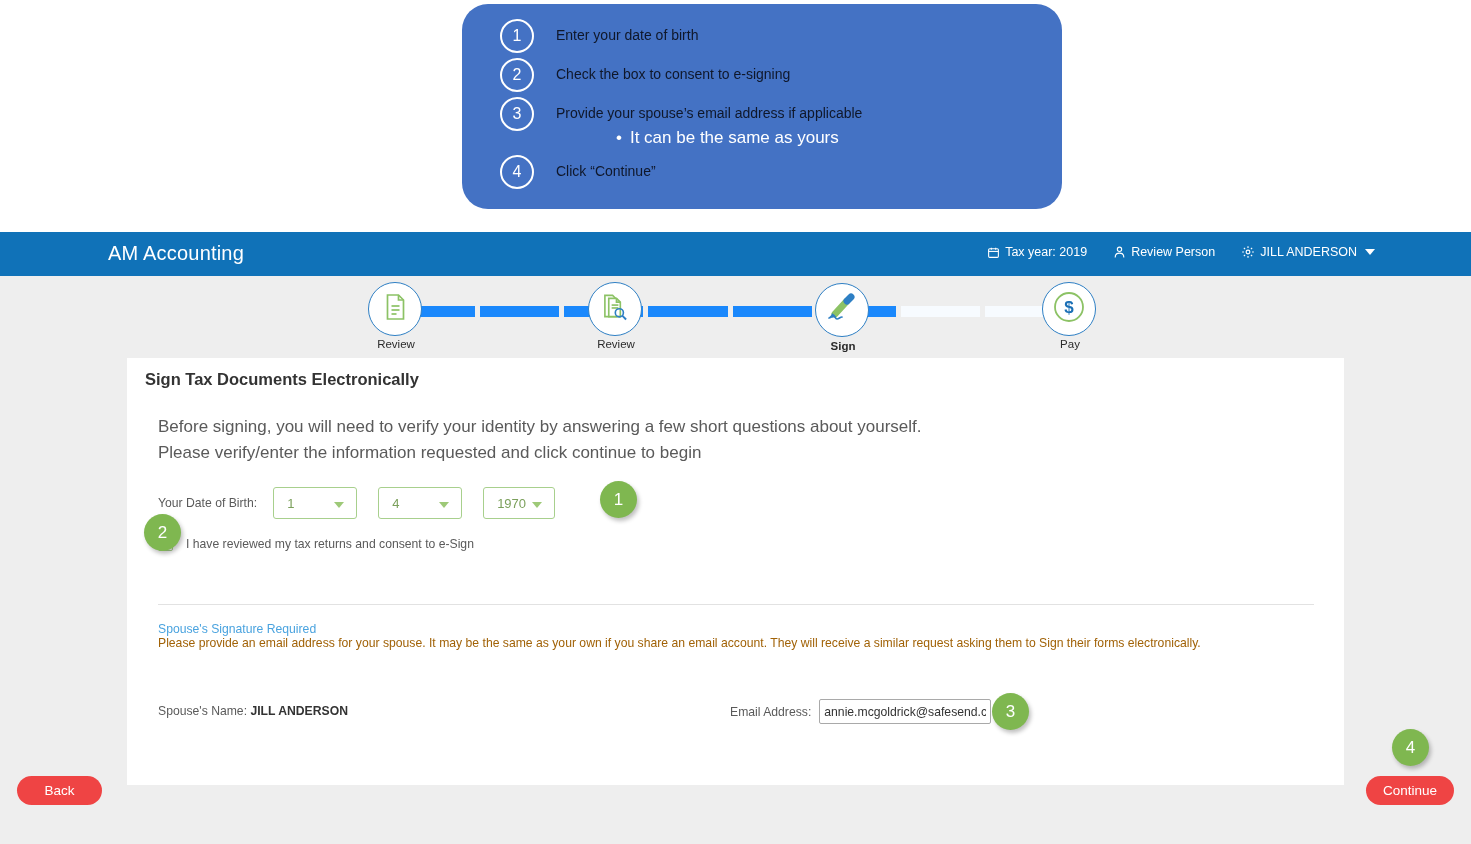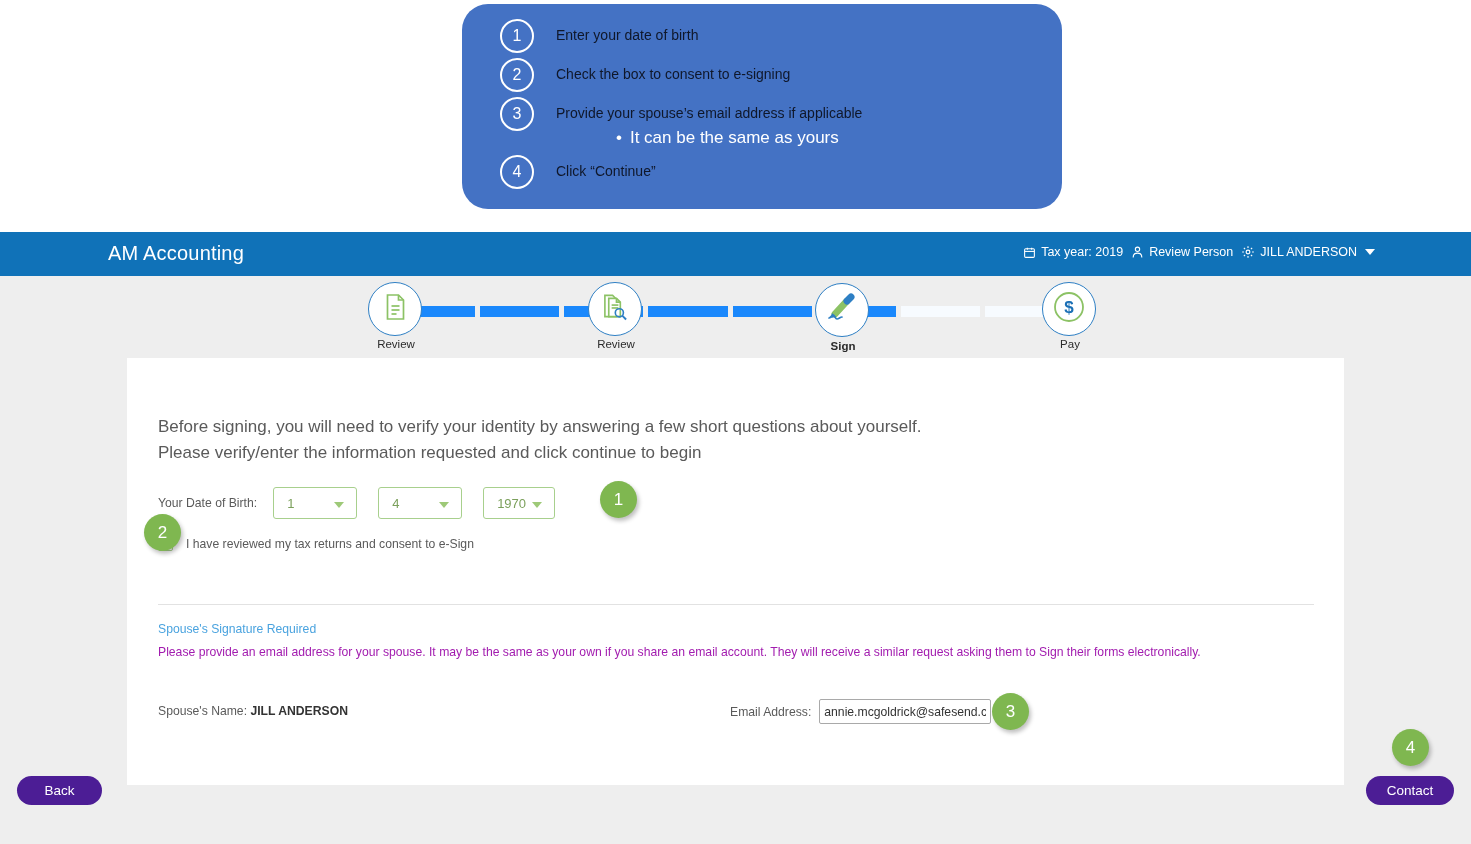--- a/index.html
+++ b/index.html
@@ -73,21 +73,21 @@
     color: #ffffff;
     font-size: 20px;
     letter-spacing: .2px;
     text-align: center;
   }
   .appbar-right {
     position: absolute;
     right: 96px; top: 13px;
     display: flex;
     align-items: center;
-    gap: 8px;
+    gap: 26px;
     color: #ffffff;
     font-size: 12.5px;
   }
   .appbar-item { display: flex; align-items: center; gap: 5px; white-space: nowrap; }
   .appbar-item svg { display: block; }
   .caret-down {
     width: 0; height: 0;
     border-left: 5px solid transparent;
     border-right: 5px solid transparent;
     border-top: 6px solid #ffffff;
@@ -228,23 +228,23 @@
     background: #e2e2e2;
   }
   .spouse-head {
     position: absolute;
     left: 31px; top: 264px;
     font-size: 12.2px;
     color: #4aa3df;
   }
   .spouse-note {
     position: absolute;
-    left: 31px; top: 287px;
+    left: 31px; top: 278px;
     font-size: 12.2px;
-    color: #a21caf;
+    color: #a16207;
     white-space: nowrap;
   }
   .spouse-name {
     position: absolute;
     left: 31px; top: 346px;
     font-size: 12.2px;
     color: #5a5a5a;
   }
   .spouse-name b { color: #333333; font-weight: bold; }
   .email-wrap {
@@ -263,21 +263,21 @@
     font-size: 12.2px;
     color: #333333;
     padding: 0 4px;
   }
 
   
   .btn {
     position: absolute;
     border: none;
     border-radius: 17px;
-    background: #4c1d95;
+    background: #ef4444;
     color: #ffffff;
     font-family: "Liberation Sans", sans-serif;
     font-size: 13.5px;
     cursor: pointer;
   }
   .btn-back { left: 17px; top: 776px; width: 85px; height: 29px; }
   .btn-continue { left: 1366px; top: 776px; width: 88px; height: 29px; }
 
   
   .badge {
@@ -421,20 +421,21 @@
         <svg width="34" height="34" viewBox="0 0 34 34" fill="none">
           <circle cx="17" cy="17" r="14" stroke="#8cc265" stroke-width="1.8"></circle>
           <text x="17" y="23" text-anchor="middle" font-family="Liberation Sans, sans-serif" font-size="17" font-weight="bold" fill="#1a6fb5">$</text>
         </svg>
       </span>
     </div>
     <div class="node-label l4">Pay</div>
   </div>
 
   <div class="card">
+    <div class="card-title">Sign Tax Documents Electronically</div>
     <div class="para p1">Before signing, you will need to verify your identity by answering a few short questions about yourself.</div>
     <div class="para p2">Please verify/enter the information requested and click continue to begin</div>
 
     <div class="dob-row">
       <span class="dob-label">Your Date of Birth:</span>
       <div class="sel w1">
         <span>1</span>
         <span class="sel-caret"></span>
       </div>
       <div class="sel w2">
@@ -462,20 +463,20 @@
       <b>JILL ANDERSON</b>
     </div>
 
     <div class="email-wrap">
       <span class="email-label">Email Address:</span>
       <input class="email-input" type="text" value="annie.mcgoldrick@safesend.cc" style="">
     </div>
   </div>
 
   <button class="btn btn-back">Back</button>
-  <button class="btn btn-continue">Contact</button>
+  <button class="btn btn-continue">Continue</button>
 
   <div class="badge b1">1</div>
   <div class="badge b2">2</div>
   <div class="badge b3">3</div>
   <div class="badge b4">4</div>
 
 </div>
 
 </body></html>

